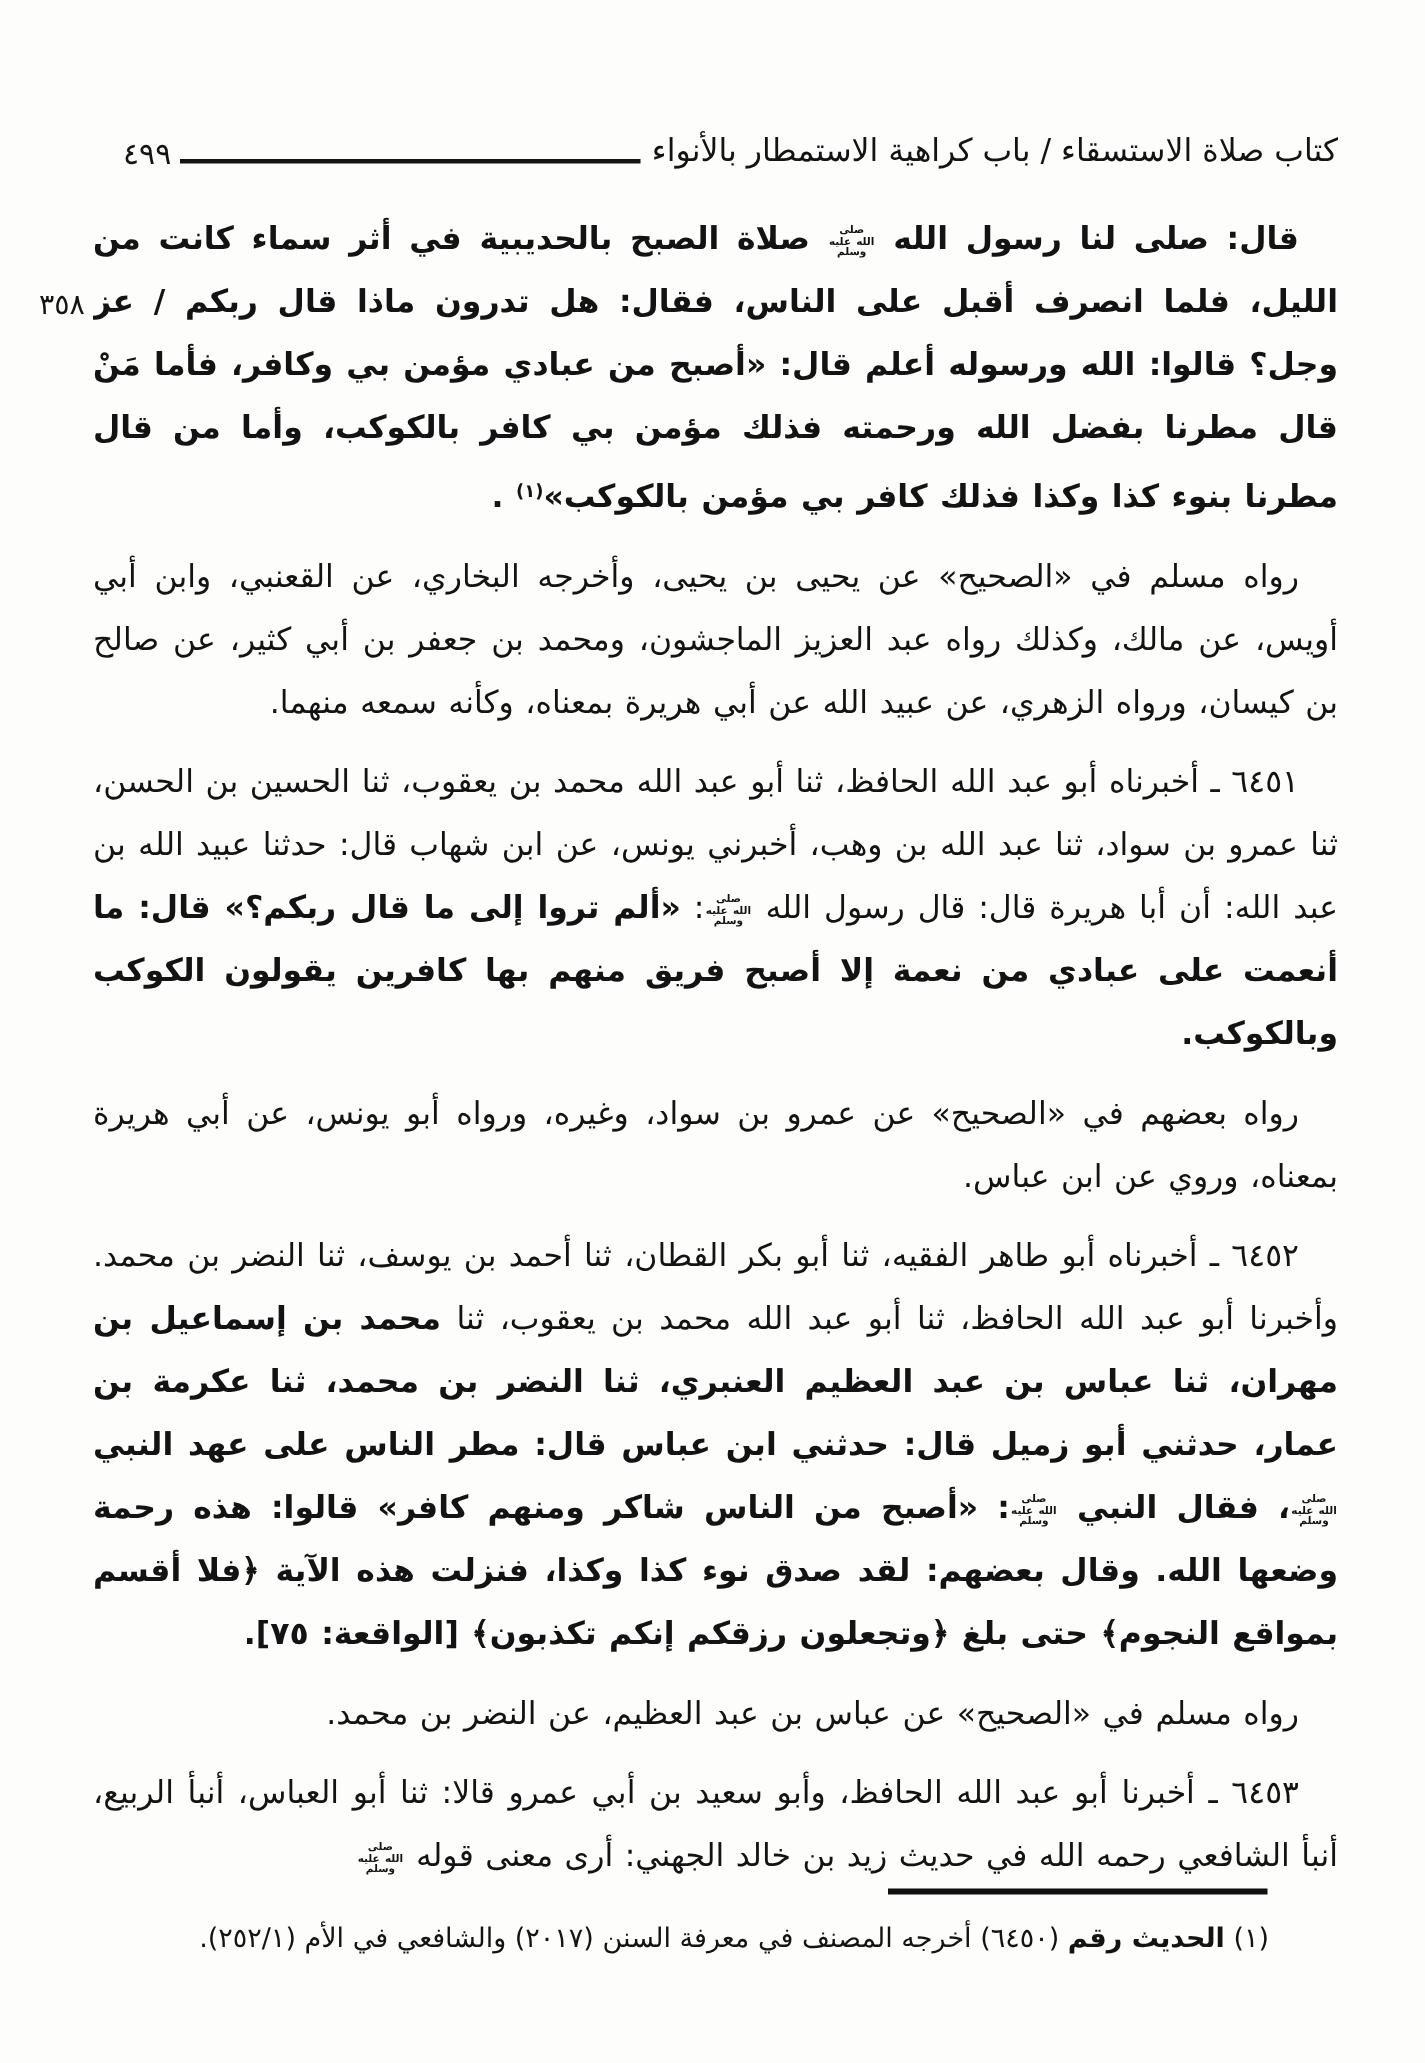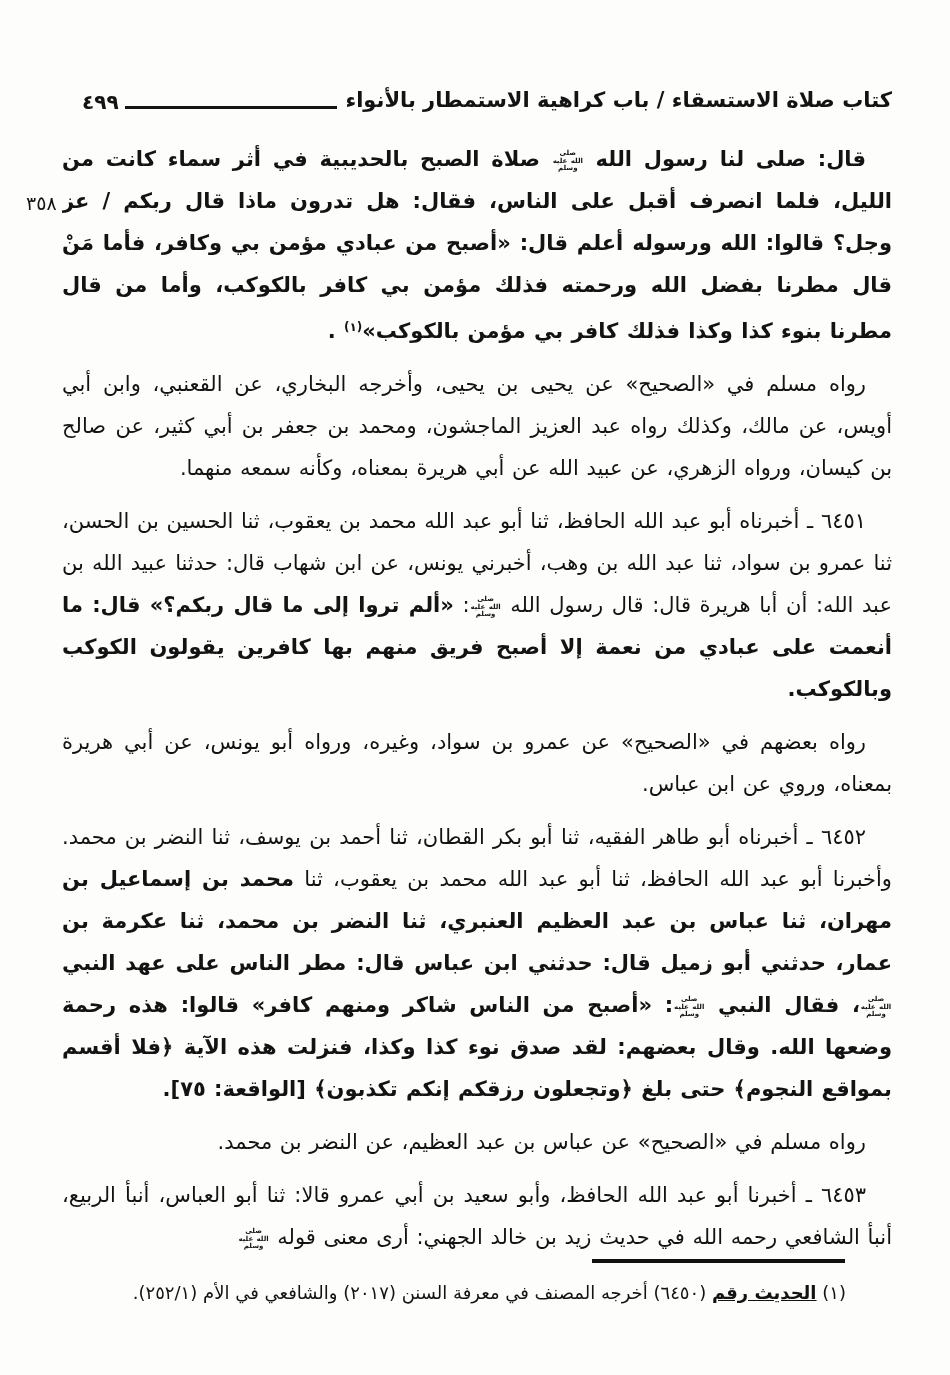--- a/index.html
+++ b/index.html
@@ -14,30 +14,30 @@
     direction:rtl;
   }
   
   .runhead{
     position:absolute;
     top:86px;right:58px;left:82px;
     display:flex;align-items:center;
     direction:rtl;
   }
   .runhead .title{
-    font-weight:bold;font-size:21px;
+    font-weight:normal;font-size:21px;
     white-space:nowrap;
     letter-spacing:0px;
   }
   .runhead .rule{
     flex:1;height:3px;background:#141414;
     margin:14px 8px 0 6px;
   }
   .runhead .pagenum{
-    font-weight:bold;font-size:20px;
+    font-weight:normal;font-size:20px;
     margin-top:4px;
   }
   
   .margin-num{
     position:absolute;
     left:26px;top:192px;
     font-size:19px;font-weight:normal;
     direction:rtl;
   }
   
@@ -81,21 +81,21 @@
     background:#101010;
   }
   .footnote{
     position:absolute;
     top:1277px;right:104px;left:64px;
     direction:rtl;
     text-align:right;
     font-size:18px;
     line-height:31px;
   }
-  .footnote .seg-bold{font-weight:bold;text-decoration:underline;}
+  .footnote .seg-bold{font-weight:bold;}
 </style>
 </head>
 <body>
 
 <div class="page">
 
   <div class="runhead">
     <span class="title">كتاب صلاة الاستسقاء / باب كراهية الاستمطار بالأنواء</span>
     <span class="rule"></span>
     <span class="pagenum">٤٩٩</span>

